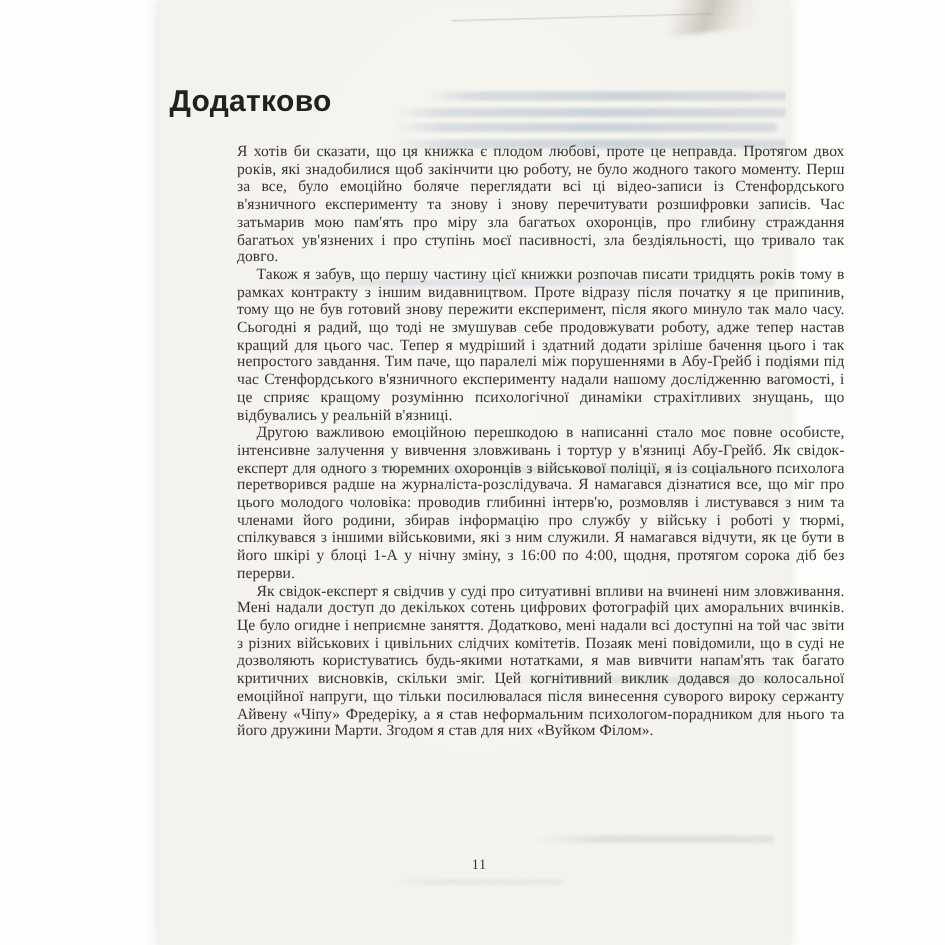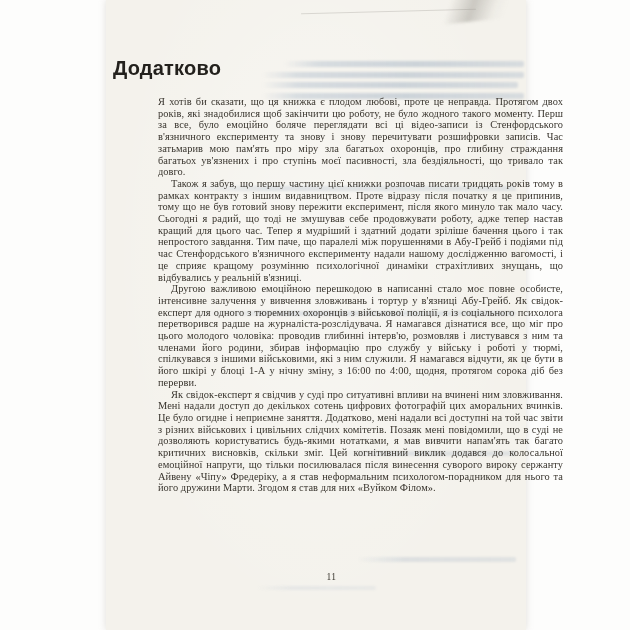--- a/index.html
+++ b/index.html
@@ -61,21 +61,21 @@
     position:absolute;top:96px;left:0;width:405px;
     font-size:10.4px;line-height:11.7px;
     color:var(--text,#39352e);
     text-align:justify;
     letter-spacing:.05px;
     margin-left:45px;
   }
   .bodytext p{margin:0;}
   .bodytext p + p{text-indent:13px;}
   .pagenum{
-    position:absolute;top:572px;left:16px;width:100%;
+    position:absolute;top:572px;left:4px;width:100%;
     text-align:center;font-size:9.5px;letter-spacing:.5px;
     color:var(--text,#39352e);
   }
 </style>
 </head>
 <body>
 
 <div class="scan">
   <div class="page">
 

